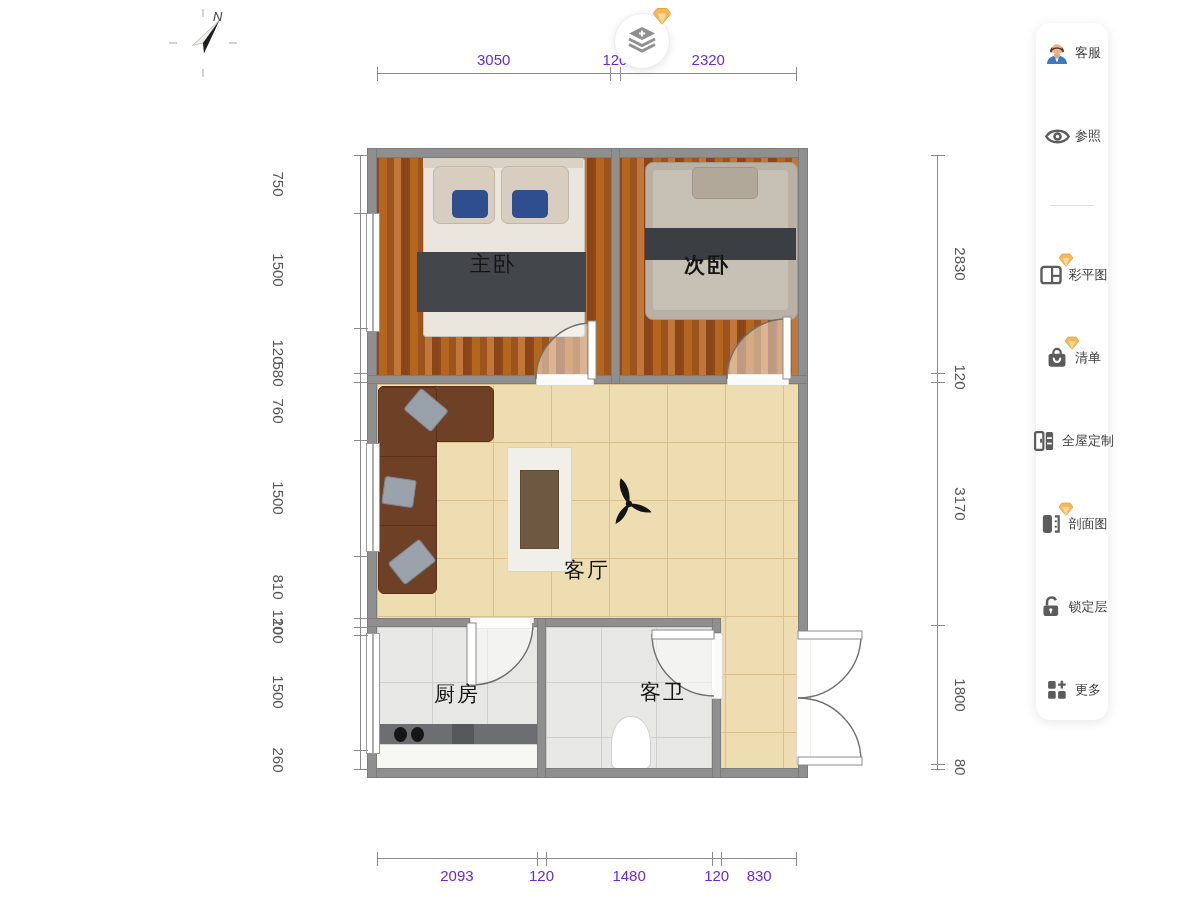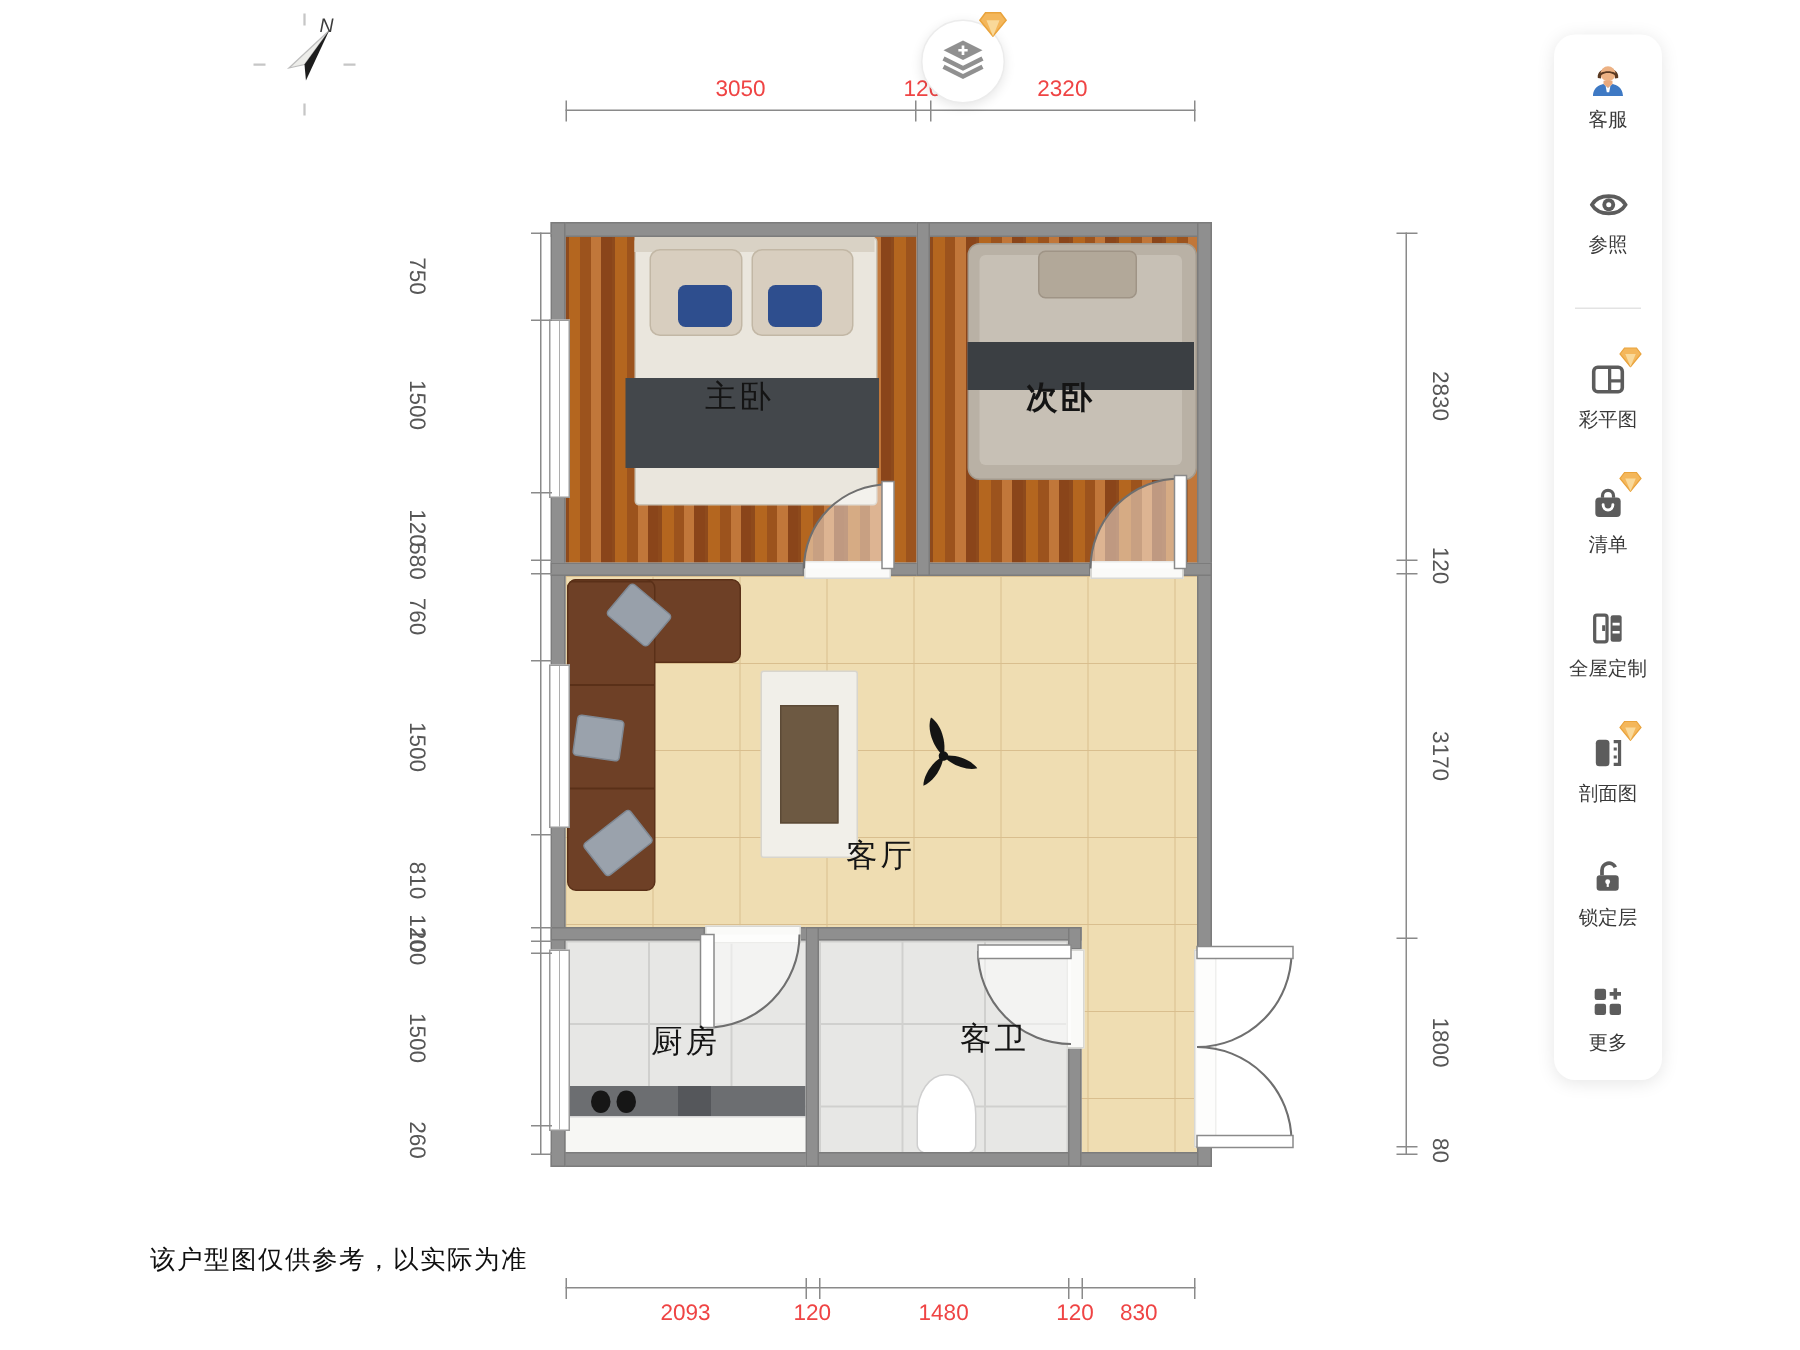--- a/index.html
+++ b/index.html
@@ -25,40 +25,40 @@
 
   .room-label{position:absolute;transform:translate(-50%,-50%);font-size:21px;color:#141414;
               letter-spacing:2px;white-space:nowrap;z-index:30;}
 
   
   .hdim{position:absolute;display:flex;height:0;border-top:1px solid #8a8a8a;}
   .hdim::after{content:'';position:absolute;right:0;top:-7px;width:1px;height:14px;background:#8a8a8a;}
   .hseg{position:relative;height:0;}
   .hseg::before{content:'';position:absolute;left:0;top:-7px;width:1px;height:14px;background:#8a8a8a;}
   .hseg>span{position:absolute;left:50%;transform:translateX(-50%);white-space:nowrap;
-             font-size:15px;color:#ef4444;}
+             font-size:15px;color:#6d28d9;}
   .lab-t{top:-23px;} .lab-b{top:8px;}
 
   .vdim{position:absolute;display:flex;flex-direction:column;width:0;border-left:1px solid #8a8a8a;}
   .vdim::after{content:'';position:absolute;bottom:0;left:-7px;width:14px;height:1px;background:#8a8a8a;}
   .vseg{position:relative;width:0;}
   .vseg::before{content:'';position:absolute;top:0;left:-7px;width:14px;height:1px;background:#8a8a8a;}
   .vseg>span{position:absolute;top:50%;white-space:nowrap;font-size:15px;color:#565656;
              transform:translate(-50%,-50%) rotate(90deg);}
   .lab-l{left:-83px;} .lab-r{left:22px;}
 
   
   .furn{position:absolute;}
 
   
   .sidebar{position:absolute;left:1036px;top:23px;width:72px;height:697px;background:#fff;
            border-radius:14px;box-shadow:0 2px 12px rgba(0,0,0,.10);
            display:flex;flex-direction:column;align-items:center;justify-content:space-between;
            padding:16px 0;box-sizing:border-box;z-index:50;}
-  .sb-item{display:flex;flex-direction:column;align-items:center;gap:4px;cursor:pointer;}
+  .sb-item{display:flex;flex-direction:row;align-items:center;gap:4px;cursor:pointer;}
   .sb-ic{position:relative;width:28px;height:28px;display:flex;align-items:center;justify-content:center;}
   .sb-label{font-size:13px;color:#3a3a3a;white-space:nowrap;}
   .sb-divider{width:44px;height:1px;background:#e3e3e3;}
   .gem{position:absolute;right:-9px;top:-8px;}
 
   
   .layers-btn{position:absolute;left:614px;top:13px;width:54px;height:54px;border-radius:50%;
               background:#fff;border:1px solid #ececec;box-shadow:0 2px 8px rgba(0,0,0,.10);
               display:flex;align-items:center;justify-content:center;z-index:40;}
   .layers-gem{position:absolute;left:652px;top:7px;z-index:41;}
@@ -395,15 +395,14 @@
           <rect x="3.8" y="13" width="7" height="7" rx="1.4" fill="#5c5c5c"></rect>
           <rect x="13" y="13" width="7" height="7" rx="1.4" fill="#5c5c5c"></rect>
           <path d="M16.5 3.5 v7 M13 7 h7" stroke="#5c5c5c" stroke-width="2.2" fill="none"></path>
         </svg>
       </div>
       <span class="sb-label">更多</span>
     </div>
 
   </div>
 
-  <div class="disclaimer">该户型图仅供参考，以实际为准</div>
 
 </div>
 
 </body></html>

